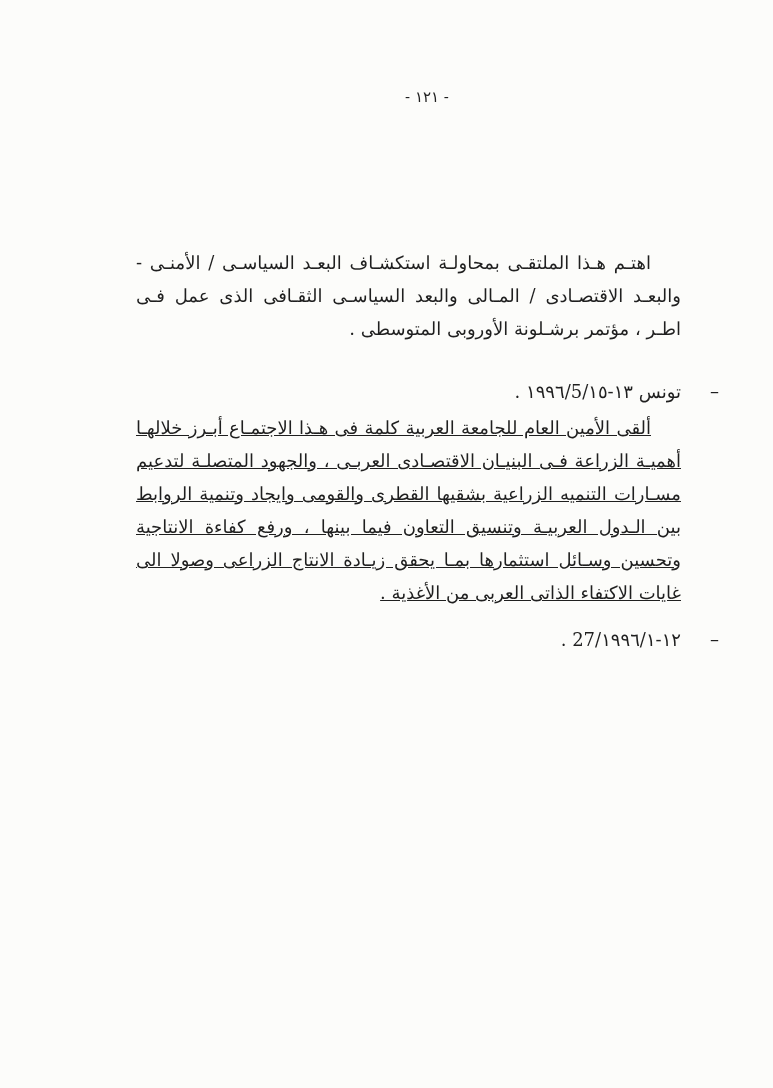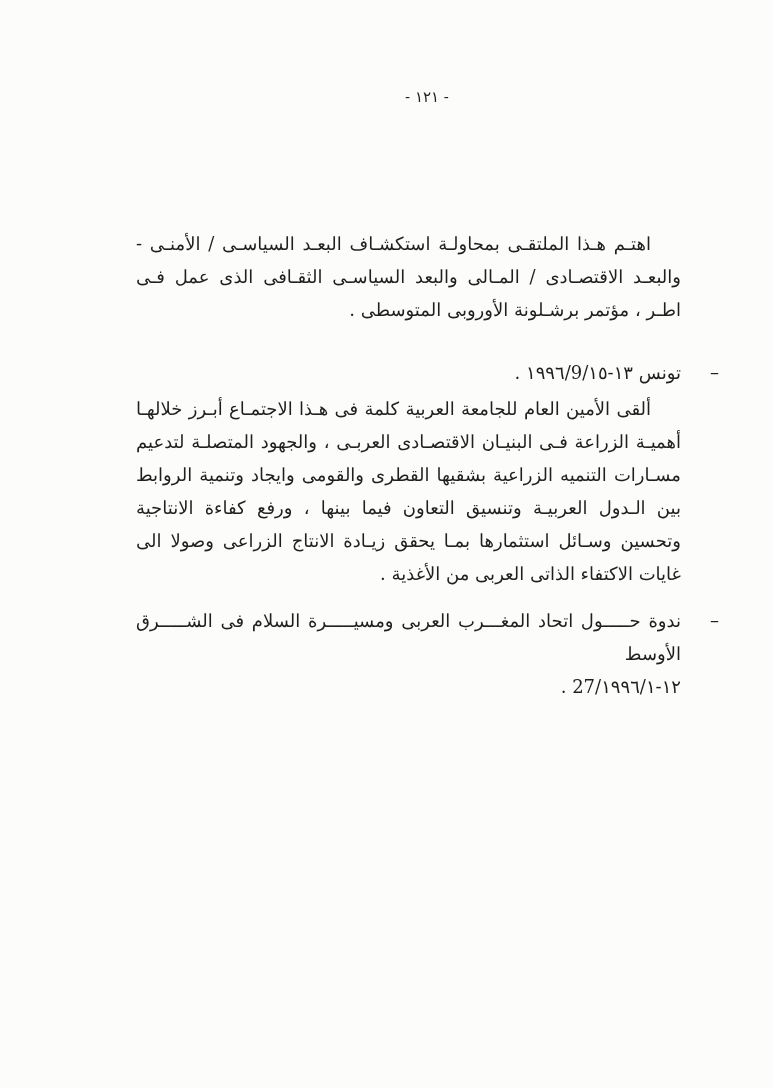--- a/index.html
+++ b/index.html
@@ -29,37 +29,37 @@
     box-sizing: border-box;
     padding-left: 40px;           
     text-align: center;
     font-size: 15px;
     letter-spacing: 2px;
     direction: rtl;
     white-space: nowrap;
   }
   .content {
     position: absolute;
-    top: 227px;
+    top: 246px;
     right: 133px;
     width: 545px;
     direction: rtl;
     font-size: 18px;
     line-height: 33px;
     text-align: justify;
     margin-left: 6px;
   }
   .para {
     margin: 0;
     text-align: justify;
   }
   .indent { text-indent: 30px; }
   .mt-lg { margin-top: 30px; }
   .mt-md { margin-top: 14px; }
-  .mt-xs { margin-top: 3px; }
+  .mt-xs { margin-top: 3px; text-decoration: underline; }
   .bullet-item { position: relative; }
   .bullet {
     position: absolute;
     right: -38px;
     top: 0;
     line-height: 33px;
   }
   .item-title { text-align: justify; }
   .item-date { text-align: right; }
 </style>
@@ -69,26 +69,25 @@
 <div class="page">
 
   <div class="page-number">- ١٢١ -</div>
 
   <div class="content">
 
     <p class="para indent">اهتـم هـذا الملتقـى بمحاولـة استكشـاف البعـد السياسـى / الأمنـى - والبعـد الاقتصـادى / المـالى والبعد السياسـى الثقـافى الذى عمل فـى اطـر ، مؤتمر برشـلونة الأوروبى المتوسطى .</p>
 
     <div class="bullet-item mt-lg">
       <span class="bullet">–</span>
-      <div class="item-date">تونس ١٣-١٩٩٦/9/١٥ .</div>
+      <div class="item-date">تونس ١٣-١٩٩٦/5/١٥ .</div>
     </div>
 
     <p class="para indent mt-xs">ألقى الأمين العام للجامعة العربية كلمة فى هـذا الاجتمـاع أبـرز خلالهـا أهميـة الزراعة فـى البنيـان الاقتصـادى العربـى ، والجهود المتصلـة لتدعيم مسـارات التنميه الزراعية بشقيها القطرى والقومى وايجاد وتنمية الروابط بين الـدول العربيـة وتنسيق التعاون فيما بينها ، ورفع كفاءة الانتاجية وتحسين وسـائل استثمارها بمـا يحقق زيـادة الانتاج الزراعى وصولا الى غايات الاكتفاء الذاتى العربى من الأغذية .</p>
 
     <div class="bullet-item mt-md">
       <span class="bullet">–</span>
-      <div class="item-title">ندوة حـــــول اتحاد المغـــرب العربى ومسيـــــرة السلام فى الشـــــرق الأوسط</div>
       <div class="item-date">١٢-١٩٩٦/١/27 .</div>
     </div>
 
 
   </div>
 </div>
 
 </body></html>

